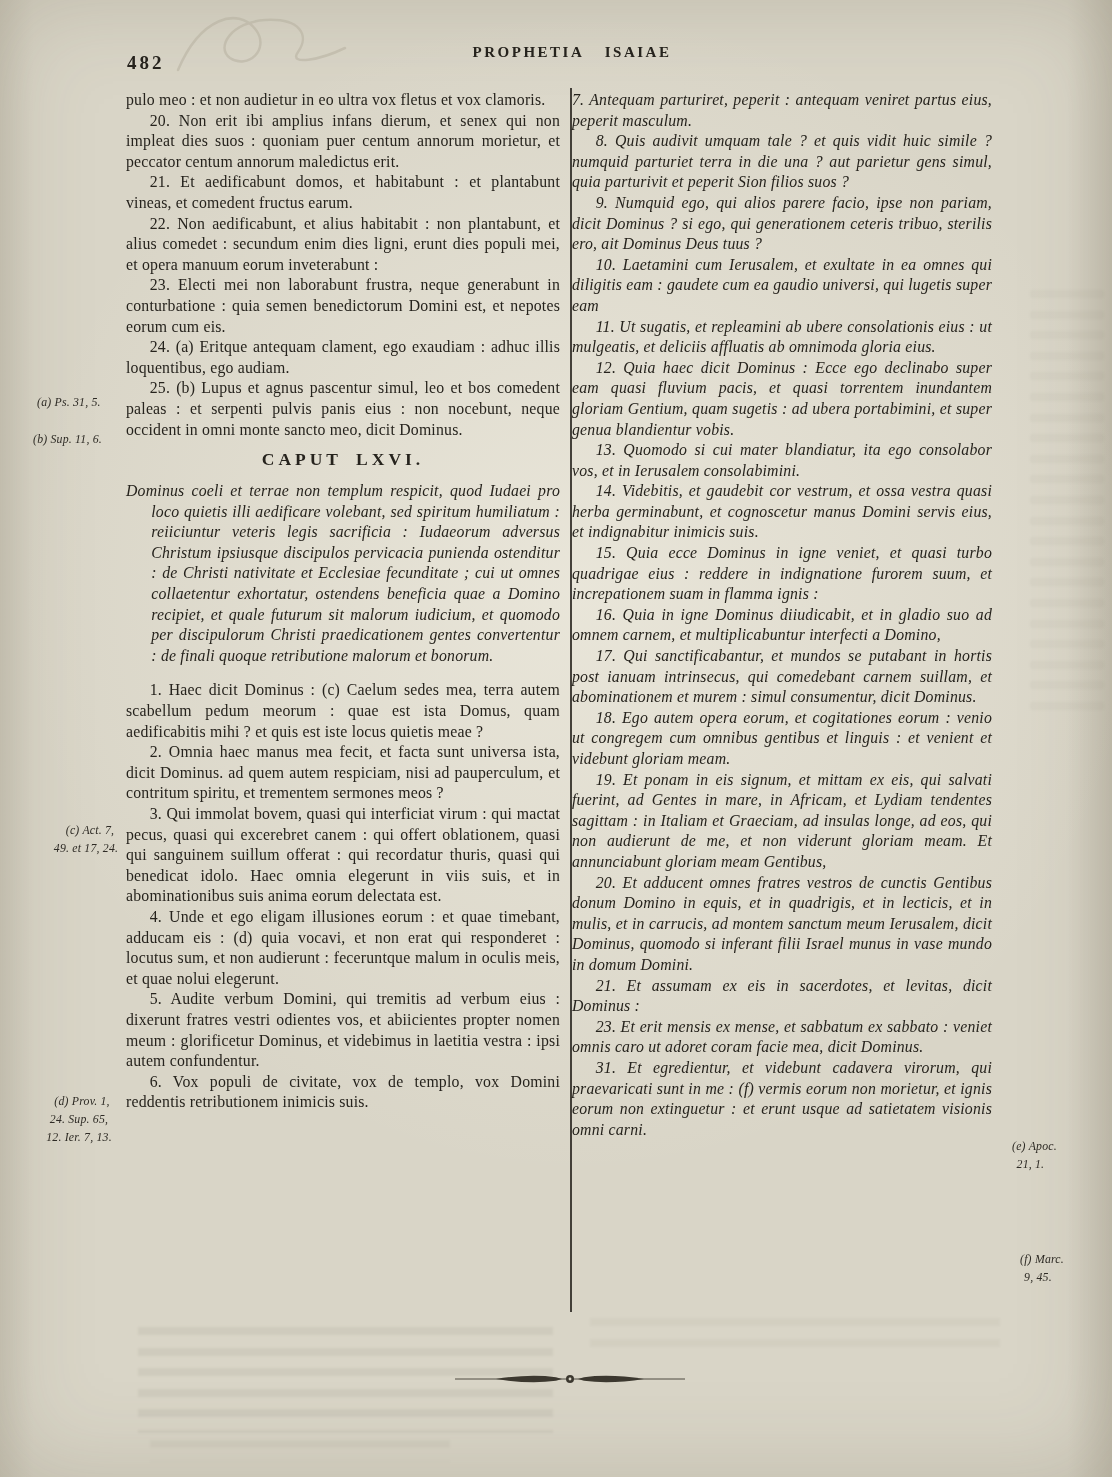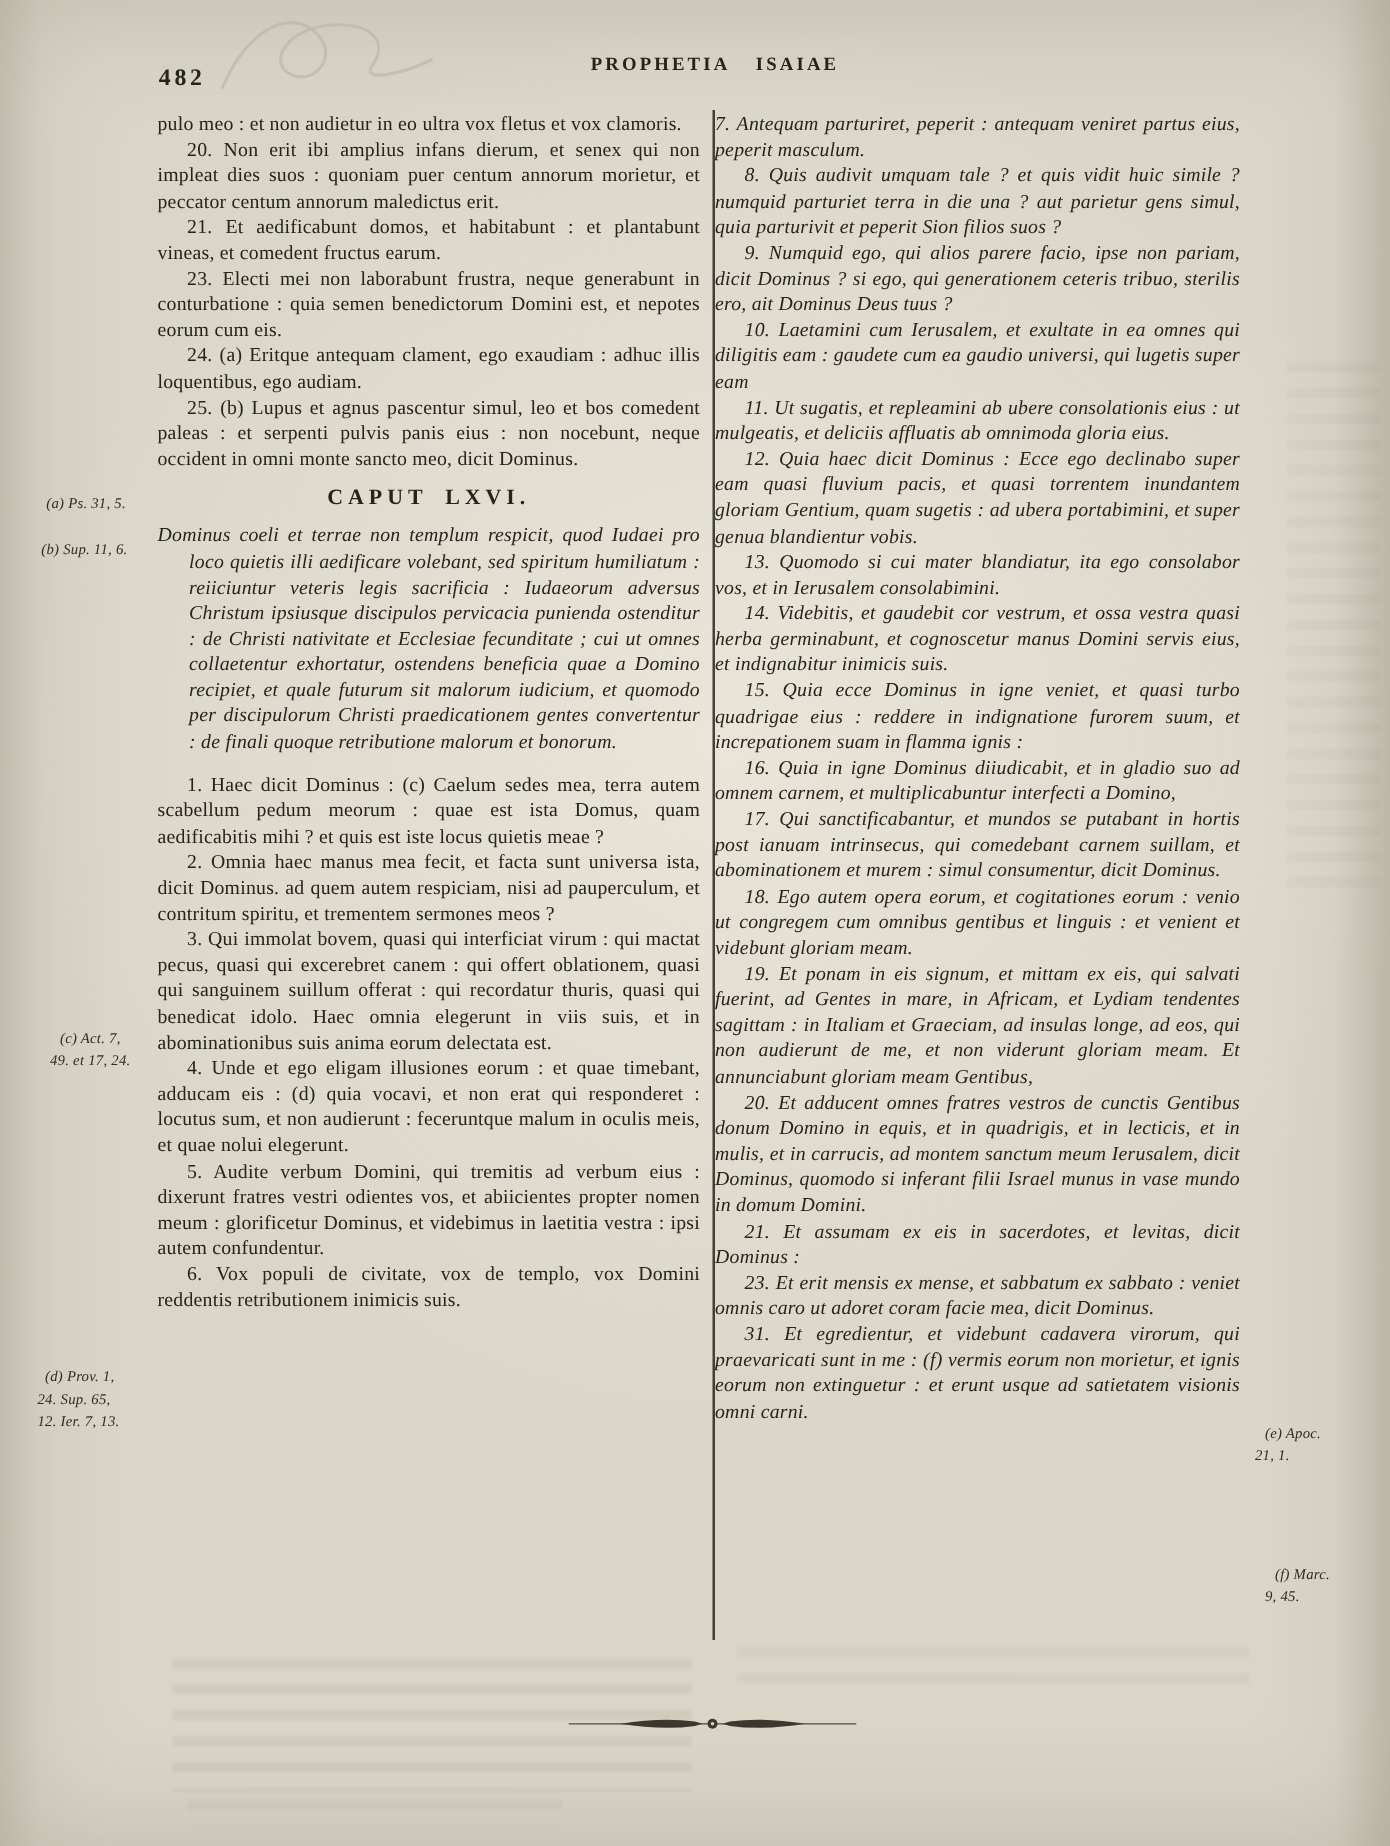--- a/index.html
+++ b/index.html
@@ -52,20 +52,21 @@
     position:absolute; left:570px; top:88px;
     width:1.5px; height:1224px;
     background:rgba(40,37,30,.85);
   }
 
   .margin-note {
     position:absolute;
     font-size:11.8px; line-height:18px; font-style:italic;
     letter-spacing:.2px; color:#2e2b25;
     white-space:pre-line;
+    text-align:center;
   }
   #note-a { left:37px;  top:393px;  }
   #note-b { left:33px;  top:430px;  }
   #note-c { left:40px;  top:821px;  width:92px; text-indent:8px; }
   #note-d { left:30px;  top:1092px; width:98px; text-indent:6px; }
   #note-e { left:1004px; top:1110px; text-indent:8px;margin-top:27px; }
   #note-f { left:1012px; top:1250px; text-indent:8px; }
 
   .ornament { position:absolute; left:452px; top:1366px; }
 
@@ -106,20 +107,21 @@
 
   <div class="margin-note" id="note-e">(e) Apoc.
 21, 1.</div>
   <div class="margin-note" id="note-f">(f) Marc.
 9, 45.</div>
 
   <div class="col col-left">
     <p class="verse cont">pulo meo : et non audietur in eo ultra vox fletus et vox clamoris.</p>
     <p class="verse">20. Non erit ibi amplius infans dierum, et senex qui non impleat dies suos : quoniam puer centum annorum morietur, et peccator centum annorum maledictus erit.</p>
     <p class="verse">21. Et aedificabunt domos, et habitabunt : et plantabunt vineas, et comedent fructus earum.</p>
+    <p class="verse">22. Non aedificabunt, et alius habitabit : non plantabunt, et alius comedet : secundum enim dies ligni, erunt dies populi mei, et opera manuum eorum inveterabunt :</p>
     <p class="verse">23. Electi mei non laborabunt frustra, neque generabunt in conturbatione : quia semen benedictorum Domini est, et nepotes eorum cum eis.</p>
     <p class="verse">24. (a) Eritque antequam clament, ego exaudiam : adhuc illis loquentibus, ego audiam.</p>
     <p class="verse">25. (b) Lupus et agnus pascentur simul, leo et bos comedent paleas : et serpenti pulvis panis eius : non nocebunt, neque occident in omni monte sancto meo, dicit Dominus.</p>
     <h2 class="chapter-heading">CAPUT LXVI.</h2>
     <p class="argumentum">Dominus coeli et terrae non templum respicit, quod Iudaei pro loco quietis illi aedificare volebant, sed spiritum humiliatum : reiiciuntur veteris legis sacrificia : Iudaeorum adversus Christum ipsiusque discipulos pervicacia punienda ostenditur : de Christi nativitate et Ecclesiae fecunditate ; cui ut omnes collaetentur exhortatur, ostendens beneficia quae a Domino recipiet, et quale futurum sit malorum iudicium, et quomodo per discipulorum Christi praedicationem gentes convertentur : de finali quoque retributione malorum et bonorum.</p>
     <p class="verse">1. Haec dicit Dominus : (c) Caelum sedes mea, terra autem scabellum pedum meorum : quae est ista Domus, quam aedificabitis mihi ? et quis est iste locus quietis meae ?</p>
     <p class="verse">2. Omnia haec manus mea fecit, et facta sunt universa ista, dicit Dominus. ad quem autem respiciam, nisi ad pauperculum, et contritum spiritu, et trementem sermones meos ?</p>
     <p class="verse">3. Qui immolat bovem, quasi qui interficiat virum : qui mactat pecus, quasi qui excerebret canem : qui offert oblationem, quasi qui sanguinem suillum offerat : qui recordatur thuris, quasi qui benedicat idolo. Haec omnia elegerunt in viis suis, et in abominationibus suis anima eorum delectata est.</p>
     <p class="verse">4. Unde et ego eligam illusiones eorum : et quae timebant, adducam eis : (d) quia vocavi, et non erat qui responderet : locutus sum, et non audierunt : feceruntque malum in oculis meis, et quae nolui elegerunt.</p>
     <p class="verse">5. Audite verbum Domini, qui tremitis ad verbum eius : dixerunt fratres vestri odientes vos, et abiicientes propter nomen meum : glorificetur Dominus, et videbimus in laetitia vestra : ipsi autem confundentur.</p>

